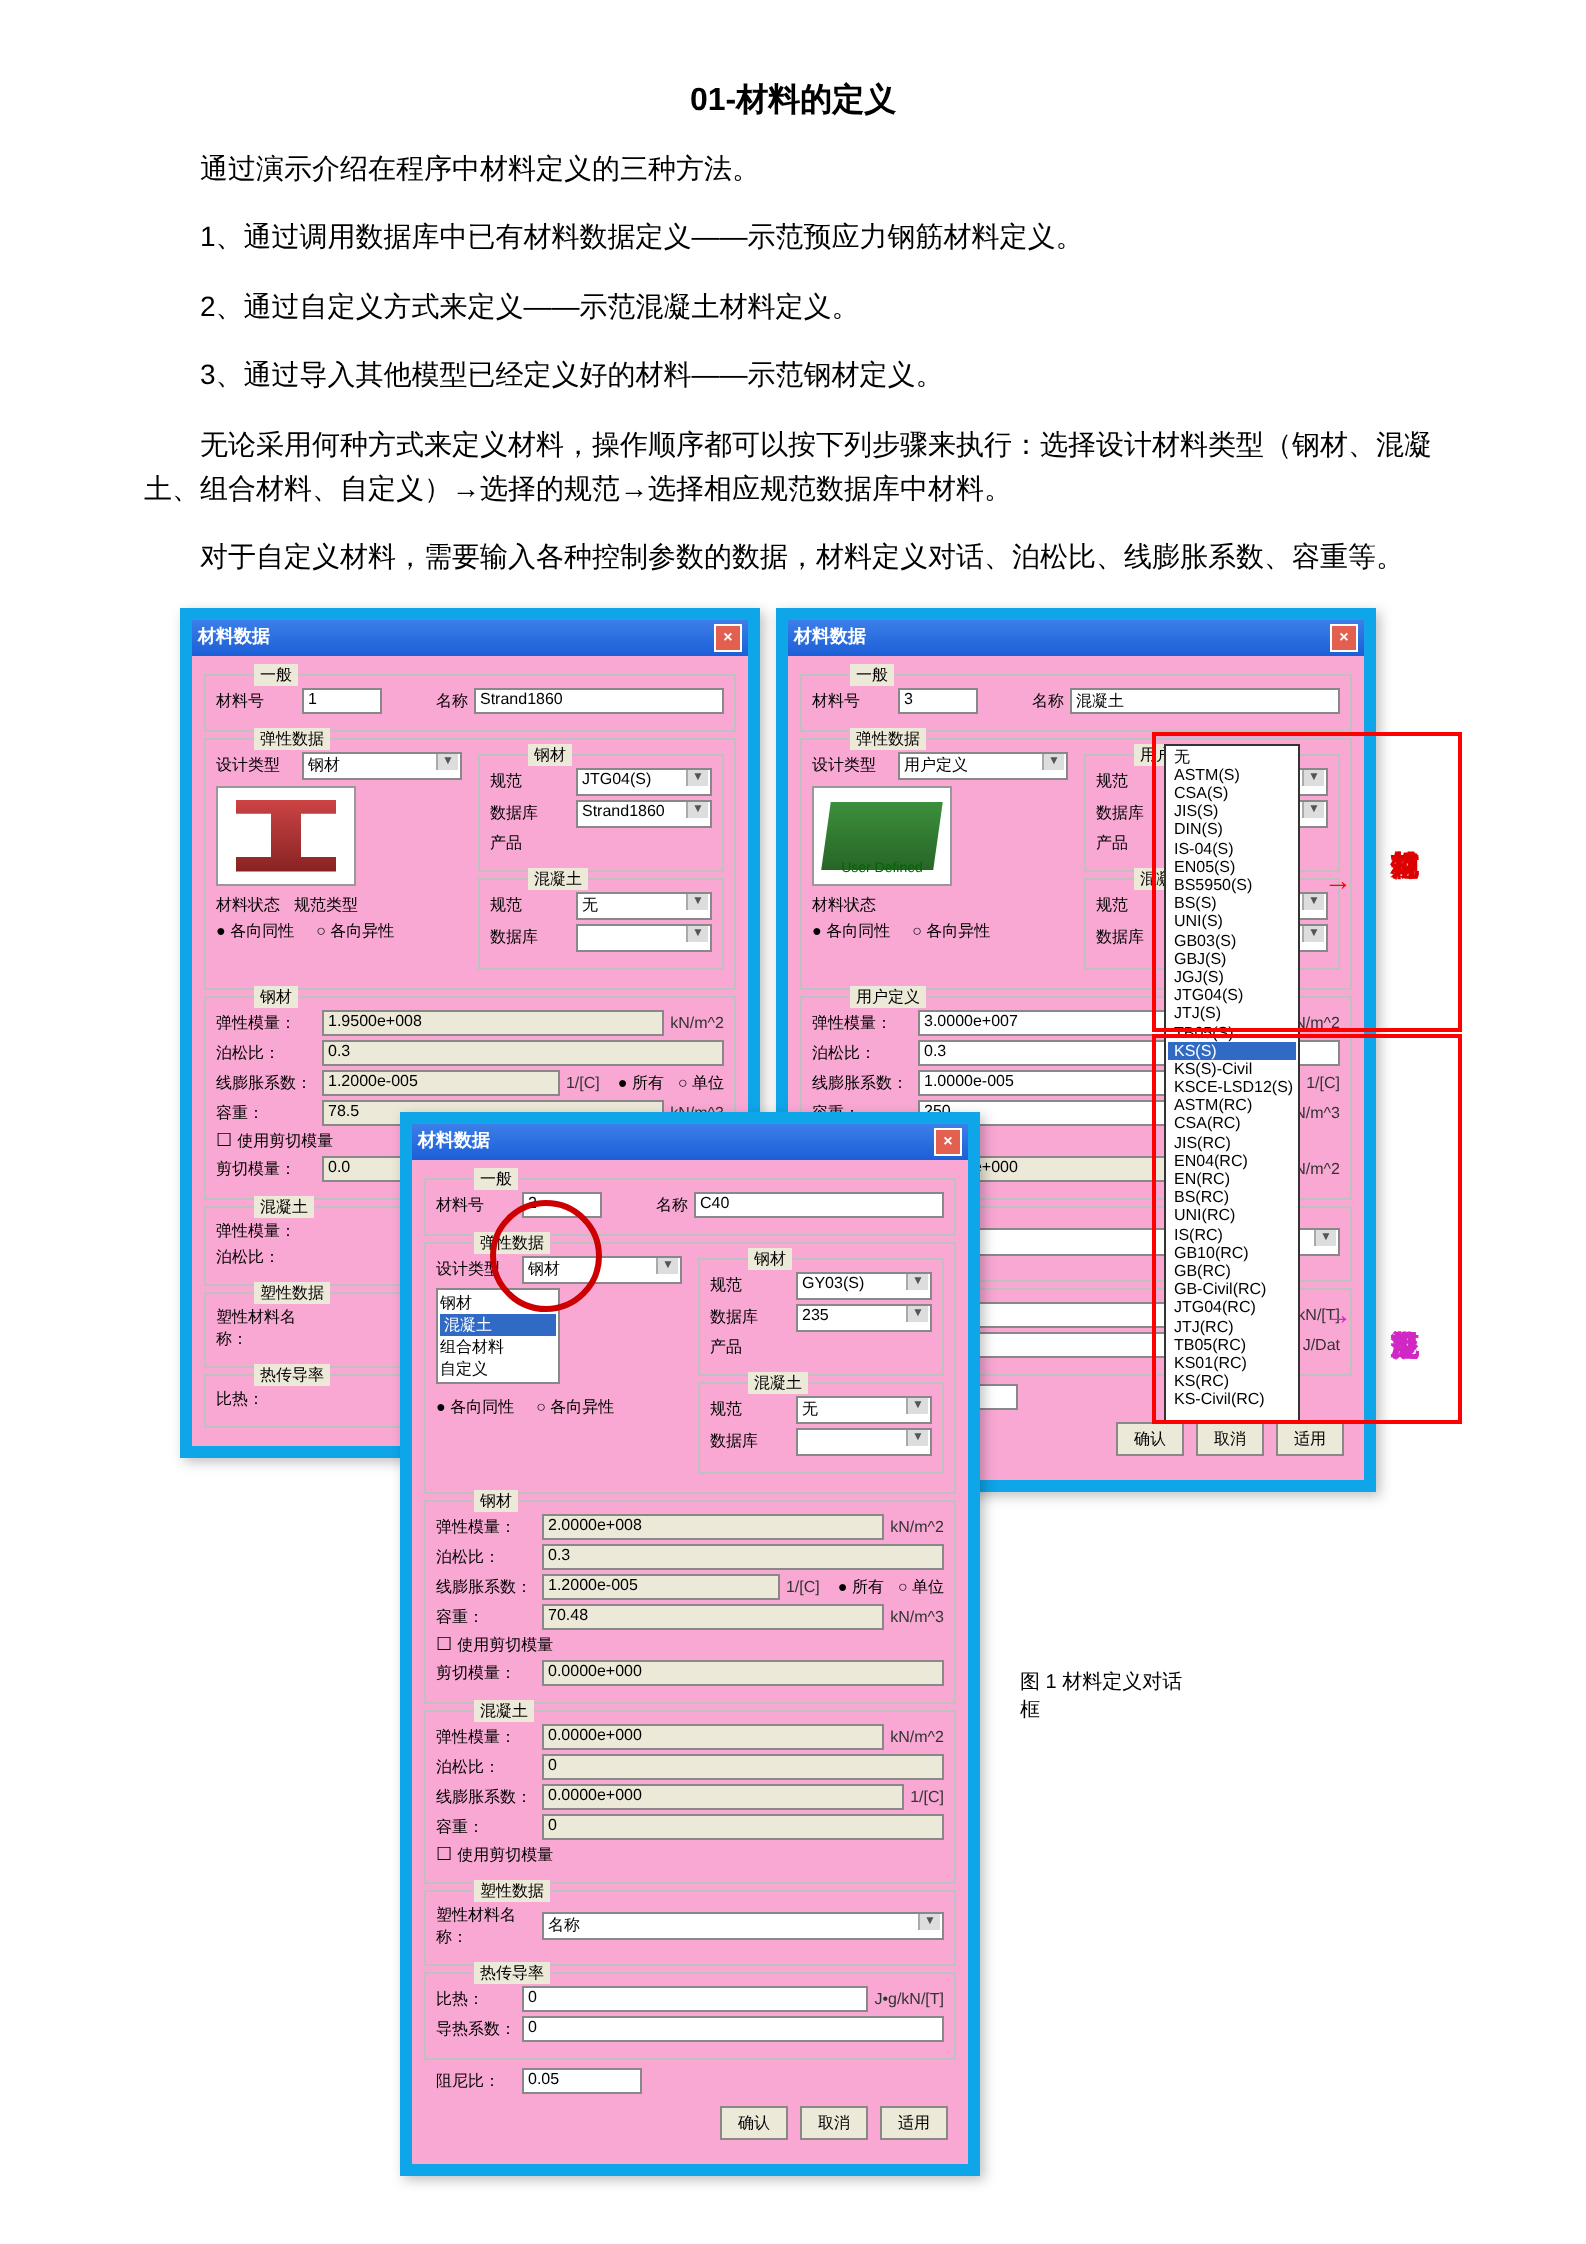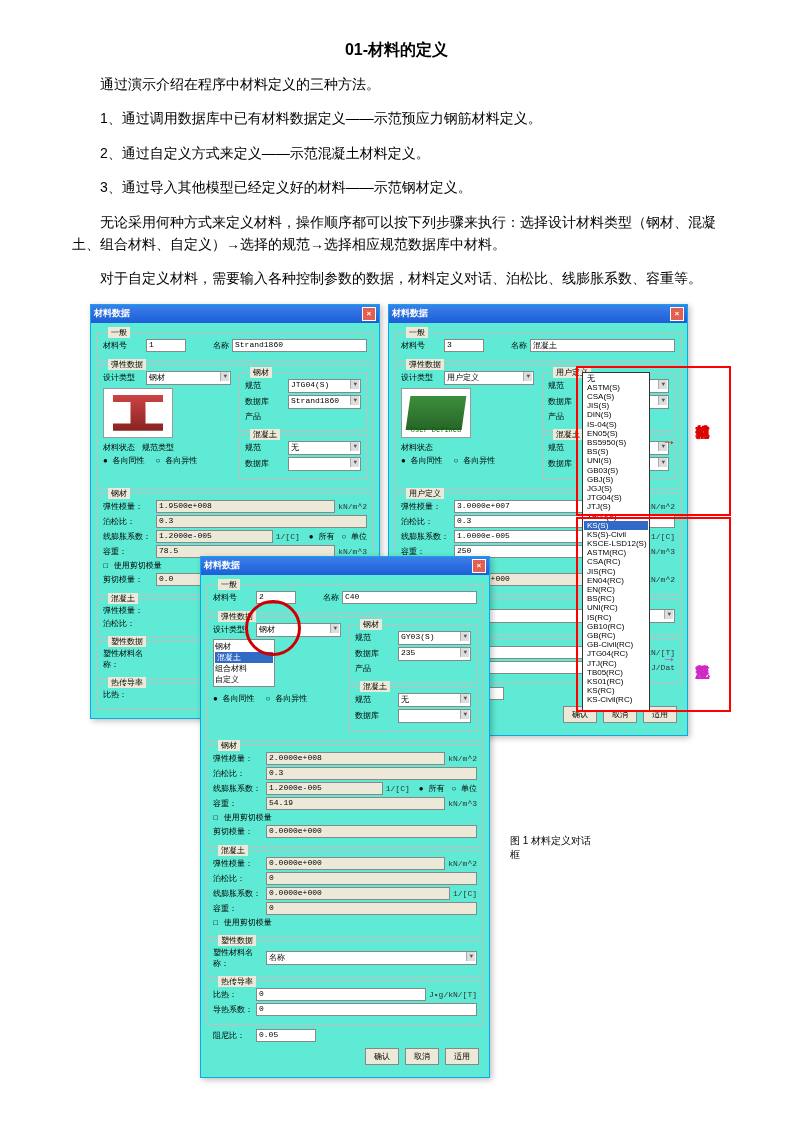--- a/index.html
+++ b/index.html
@@ -2,26 +2,26 @@
 <html><head>
 <meta charset="utf-8">
 <style>
 *{box-sizing:border-box;margin:0;padding:0}
 body{font-family:"SimSun","Microsoft YaHei",sans-serif;background:#fff;width:793px;height:1122px;position:relative;overflow:hidden}
 .page{padding:40px 60px}
 h1{font-family:Arial,"Microsoft YaHei",sans-serif;font-size:28px;font-weight:bold;text-align:center;margin:60px 0 30px}
 h2{font-size:16px;font-weight:bold;text-align:center;margin-bottom:8px}
 .para{font-size:14px;line-height:1.6;text-indent:2em;margin:12px}
 .figure-area{position:relative;margin-top:14px;height:700px}
-.dlg{position:absolute;background:#5eead4;border:1px solid #0ea5e9;box-shadow:2px 2px 6px rgba(0,0,0,.25);font-size:8px;font-family:Liberation Mono, monospace}
+.dlg{position:absolute;background:#f9a8d4;border:6px solid #0ea5e9;box-shadow:2px 2px 6px rgba(0,0,0,.25);font-size:8px;font-family:Liberation Sans, sans-serif}
 .titlebar{background:linear-gradient(#3c7fe9,#1c5ed7);color:#fff;height:18px;display:flex;justify-content:space-between;align-items:center;padding:0 3px;font-size:9px;font-weight:bold}
 .closebtn{width:14px;height:14px;background:#e36051;border:1px solid #fff;color:#fff;display:flex;align-items:center;justify-content:center;font-size:8px;font-weight:bold}
 .dlg-body{padding:6px}
 .grp{border:1px solid #c0c0c0;padding:4px 5px 6px;margin:3px 0;position:relative}
-.grp>.lbl{position:absolute;top:-6px;left:10px;background:#ece9d8;padding:0 3px;font-size:8px}
+.grp>.lbl{position:absolute;top:-6px;left:24px;background:#ece9d8;padding:0 3px;font-size:8px}
 .row{display:flex;align-items:center;gap:3px;margin:2px 0}
 .fld-l{width:40px;font-size:8px}
 .fld-l2{width:50px;font-size:8px}
 .inp{background:#fff;border:1px solid #888;height:13px;font-size:8px;padding:0 2px;flex:1;min-width:0}
 .inp.ro{background:#ece9d8}
 .sel{background:#fff;border:1px solid #888;height:14px;font-size:8px;padding:0 2px;flex:1;position:relative}
 .sel:after{content:'▼';position:absolute;right:1px;top:0;font-size:6px;color:#555;background:#ddd;border-left:1px solid #aaa;padding:1px 2px}
 .unit{font-size:8px;color:#333}
 .btn{background:#ece9d8;border:1px solid #888;font-size:8px;padding:2px 8px}
 .btns{display:flex;justify-content:flex-end;gap:6px;margin:6px 4px}
@@ -424,21 +424,21 @@
             </div>
       <div class="row">
               <span class="fld-l2">线膨胀系数：</span>
               <span class="inp ro">1.2000e-005</span>
               <span class="unit">1/[C]</span>
               <span class="radio on" style="margin-left:6px">所有</span>
               <span class="radio" style="margin-left:4px">单位</span>
             </div>
       <div class="row">
               <span class="fld-l2">容重：</span>
-              <span class="inp ro">54.19</span>
+              <span class="inp ro">70.48</span>
               <span class="unit">kN/m^3</span>
             </div>
       <div class="row">
               <span class="chk">使用剪切模量</span>
             </div>
       <div class="row">
               <span class="fld-l2">剪切模量：</span>
               <span class="inp ro">0.0000e+000</span>
             </div>
     </div>

